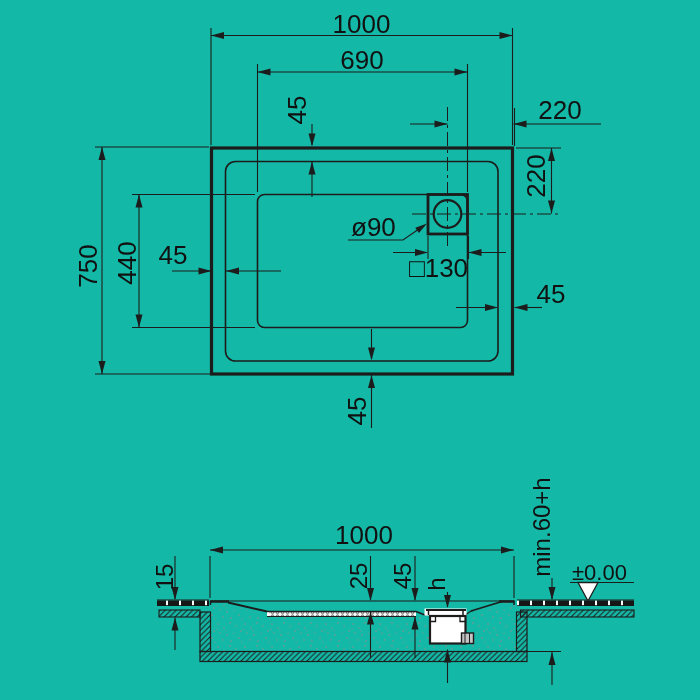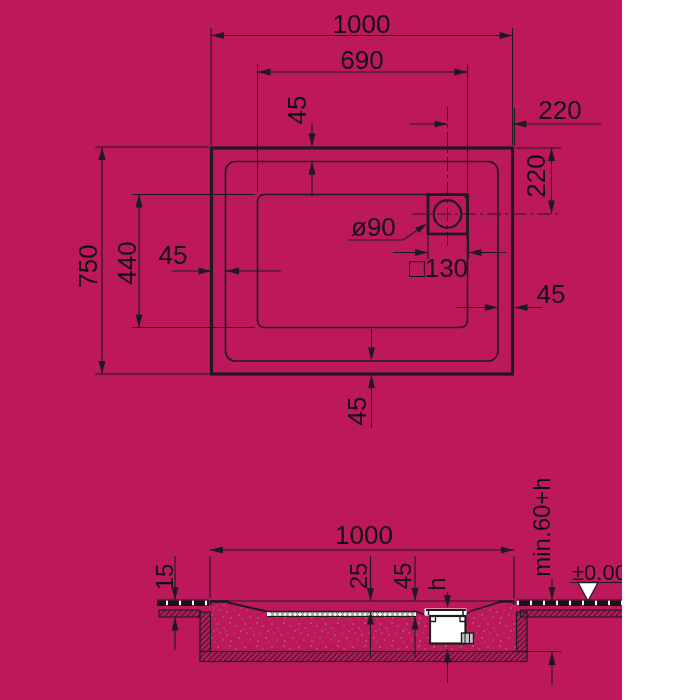--- a/index.html
+++ b/index.html
@@ -1,16 +1,16 @@
 <!DOCTYPE html>
 <html><head>
 <meta charset="utf-8">
 <style>
   html,body{margin:0;padding:0;background:#ffffff;}
-  .canvas{position:relative;width:622px;height:700px;background:#be185d;overflow:hidden;}
+  .canvas{position:relative;width:700px;height:700px;background:#14b8a6;overflow:hidden;}
   svg{display:block;}
   text{font-family:"Liberation Sans", sans-serif;fill:#111;}
   .dim-line{stroke:#1c1c1c;stroke-width:1.1;fill:none;}
   .thin{stroke:#1c1c1c;stroke-width:1.1;fill:none;}
   .med{stroke:#1c1c1c;stroke-width:1.6;fill:none;}
   .thick{stroke:#1c1c1c;stroke-width:3.2;fill:none;}
   .arrow{fill:#1c1c1c;stroke:none;}
   .cl{stroke:#1c1c1c;stroke-width:1;fill:none;stroke-dasharray:14 4 3 4;}
   .t26{font-size:26px;}
   .t24{font-size:24px;}

